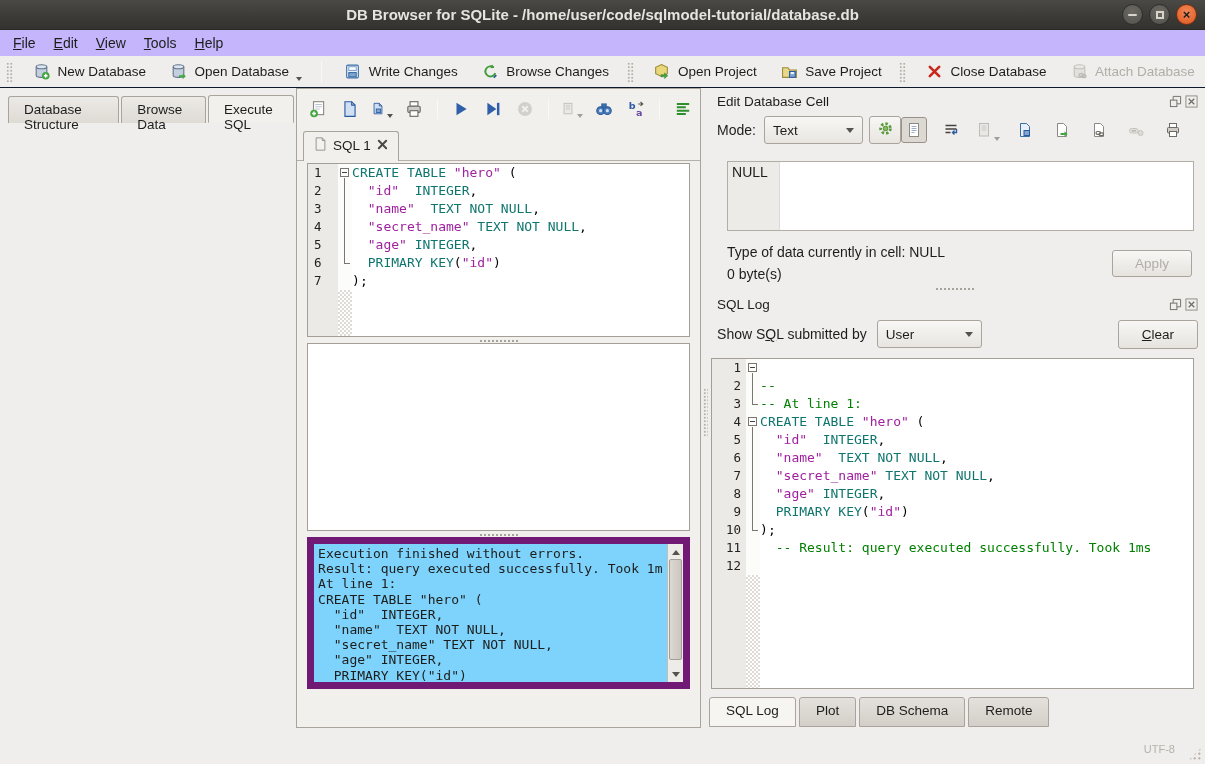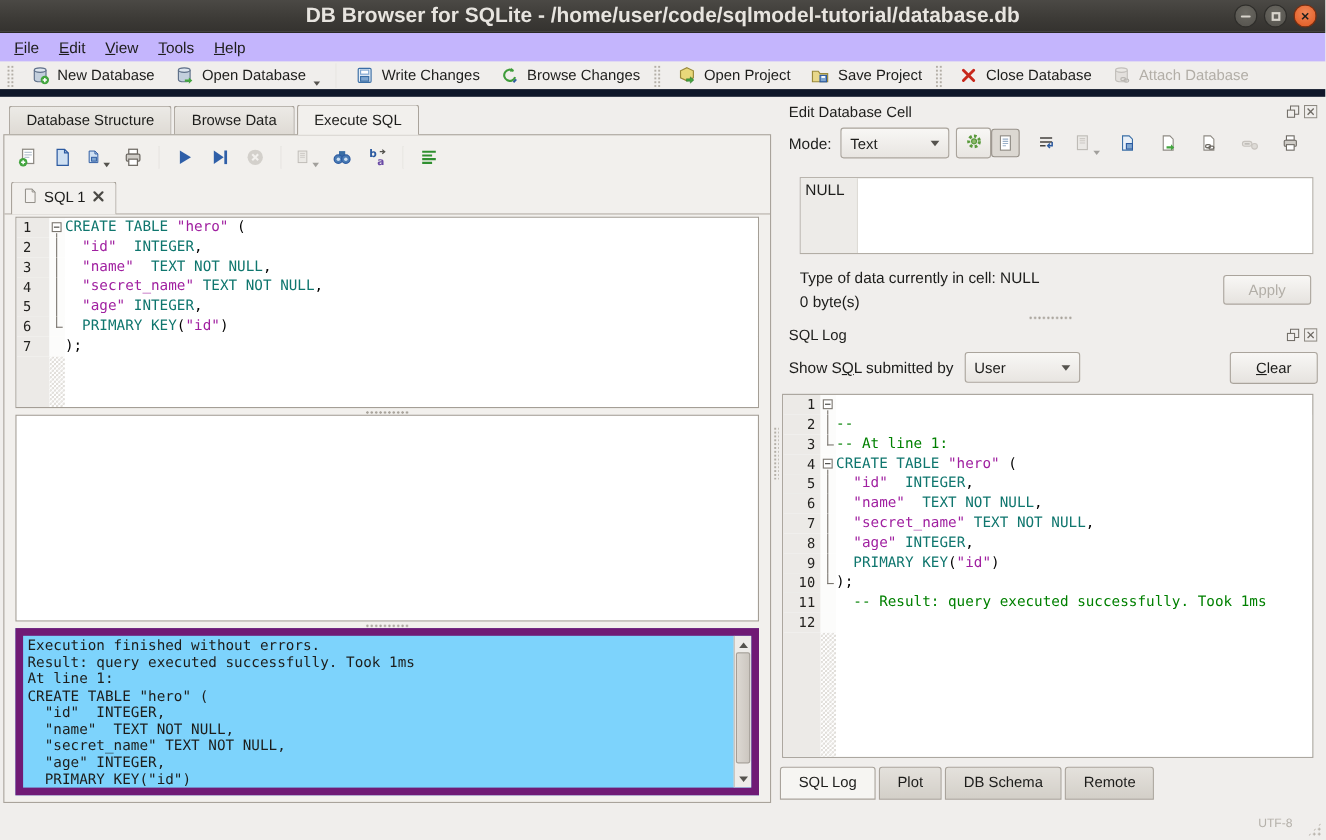--- a/index.html
+++ b/index.html
@@ -1,47 +1,47 @@
 <!DOCTYPE html>
 <html><head>
 <meta charset="utf-8">
 <style>
   * { margin:0; padding:0; box-sizing:border-box; }
   html,body { width:1205px; height:764px; overflow:hidden; }
   body { font-family:"Liberation Sans", sans-serif; background:#f0eeec; color:#1d1d1b; font-size:14px; }
 
   
   .titlebar { height:30px; background:linear-gradient(#4b4945,#3c3a36 60%,#34322f); display:flex; align-items:center; position:relative; border-bottom:1px solid #2a2926; }
-  .titlebar .title { flex:1; text-align:center; color:#e7e4df; font-weight:bold; font-size:19px; }
+  .titlebar .title { flex:1; text-align:center; color:#e7e4df; font-weight:bold; font-size:15px; }
   .winbtns { position:absolute; right:8px; top:4px; display:flex; gap:6px; }
   .wbtn { width:21px; height:21px; border-radius:50%; display:flex; align-items:center; justify-content:center; }
   .wbtn.min,.wbtn.max { background:radial-gradient(circle at 50% 35%, #6b6962, #53514c); border:1px solid #2e2d2a; }
   .wbtn.close { background:radial-gradient(circle at 50% 35%, #f08757, #e0571f); border:1px solid #7a2e10; }
   .wbtn .glyph-min { width:9px; height:2px; background:#d8d4cc; border-radius:1px; }
   .wbtn .glyph-max { width:8px; height:8px; border:2px solid #d8d4cc; }
   .wbtn .glyph-x { color:#55210; font-weight:bold; font-size:13px; line-height:13px; }
 
   
   .menubar { height:26px; display:flex; align-items:center; padding-left:4px; background:#c4b5fd; }
   .menuitem { padding:3px 9px; }
   .mn { text-decoration:underline; }
 
   
-  .toolbar { height:32px; display:flex; align-items:center; background:#f0eeec; border-bottom:7px solid #0f172a; padding:0 2px; }
+  .toolbar { height:32px; display:flex; align-items:center; background:#f0eeec; border-bottom:1px solid #0f172a; padding:0 2px;justify-content:space-between; }
   .tgrip { width:7px; height:20px; margin:0 4px; background-image:radial-gradient(#b3aea6 1px, transparent 1.3px); background-size:3.5px 3.5px; }
   .tsep { width:1px; height:22px; background:#c7c2bb; border-right:1px solid #faf9f7; margin:0 6px; }
   .tbtn { display:flex; align-items:center; gap:5px; padding:4px 8px; border-radius:3px; }
   .tbtn .tlabel { font-size:13.5px; }
   .tbtn.disabled .tlabel { color:#b2aea7; }
   .tbtn.disabled svg { opacity:.45; }
   .dropmark { width:0; height:0; border-left:3.5px solid transparent; border-right:3.5px solid transparent; border-top:4px solid #55534e; margin-left:2px; align-self:flex-end; margin-bottom:2px; }
 
   
   .content { height:645px; display:flex; }
-  .leftcol { width:702px; display:flex; flex-direction:column; padding-left:3px; }
+  .leftcol { width:702px; display:flex; flex-direction:row; padding-left:3px; }
   .vsplit { width:8px; position:relative; }
   .vsplit::after { content:''; position:absolute; left:2px; top:300px; width:5px; height:48px; background-image:radial-gradient(#b3aea6 1px, transparent 1.3px); background-size:3.5px 3.5px; }
   .rightcol { flex:1; display:flex; flex-direction:column; padding-right:5px; }
 
   
   .maintabs { display:flex; padding:7px 0 0 5px; height:34px; }
   .maintab { padding:5px 15px 6px; border:1px solid #a9a39b; border-bottom:none; background:linear-gradient(#eceae6,#dedad4); margin-right:2px; border-radius:3px 3px 0 0; position:relative; top:1px; font-size:13.5px; }
   .maintab.active { background:#f2f0ed; padding-top:6px; top:0; z-index:2; border-bottom:1px solid #f2f0ed; height:28px; }
 
   

